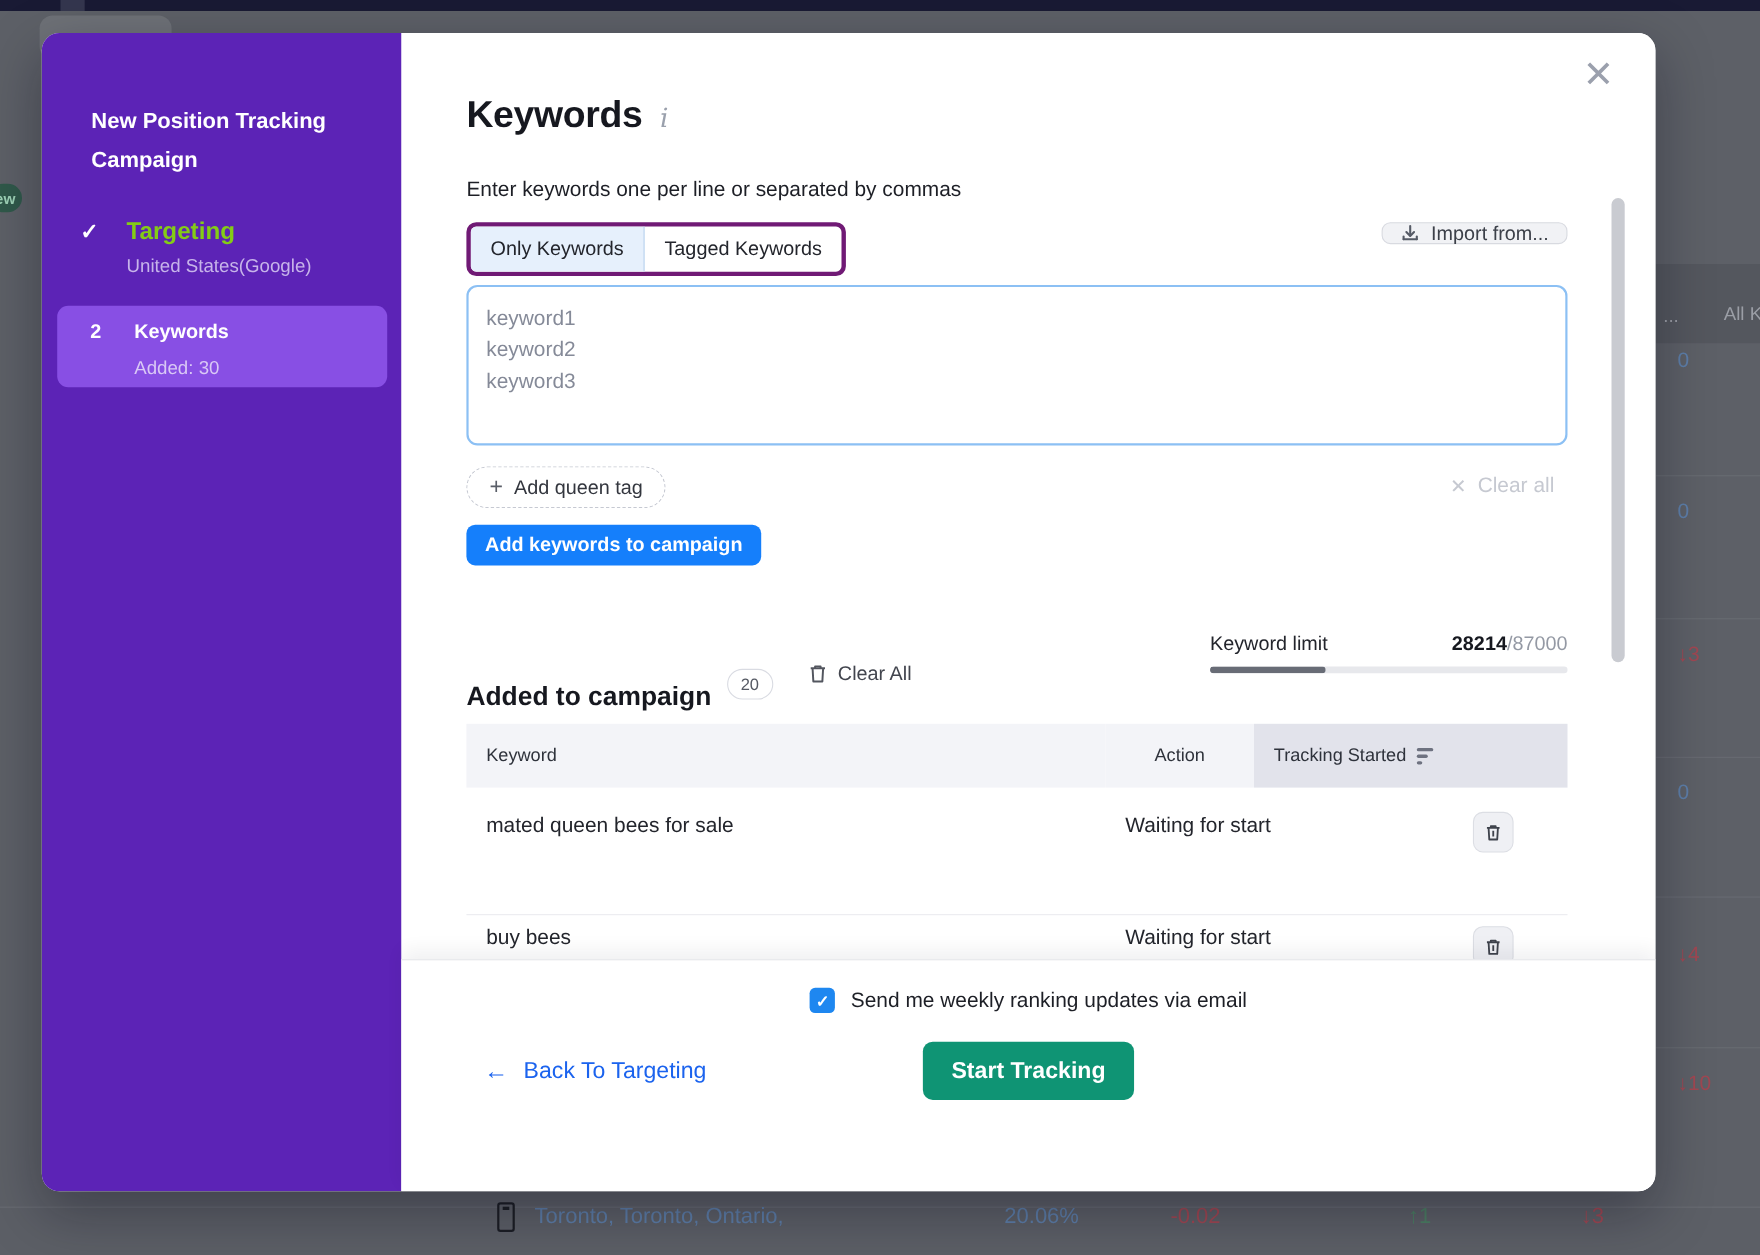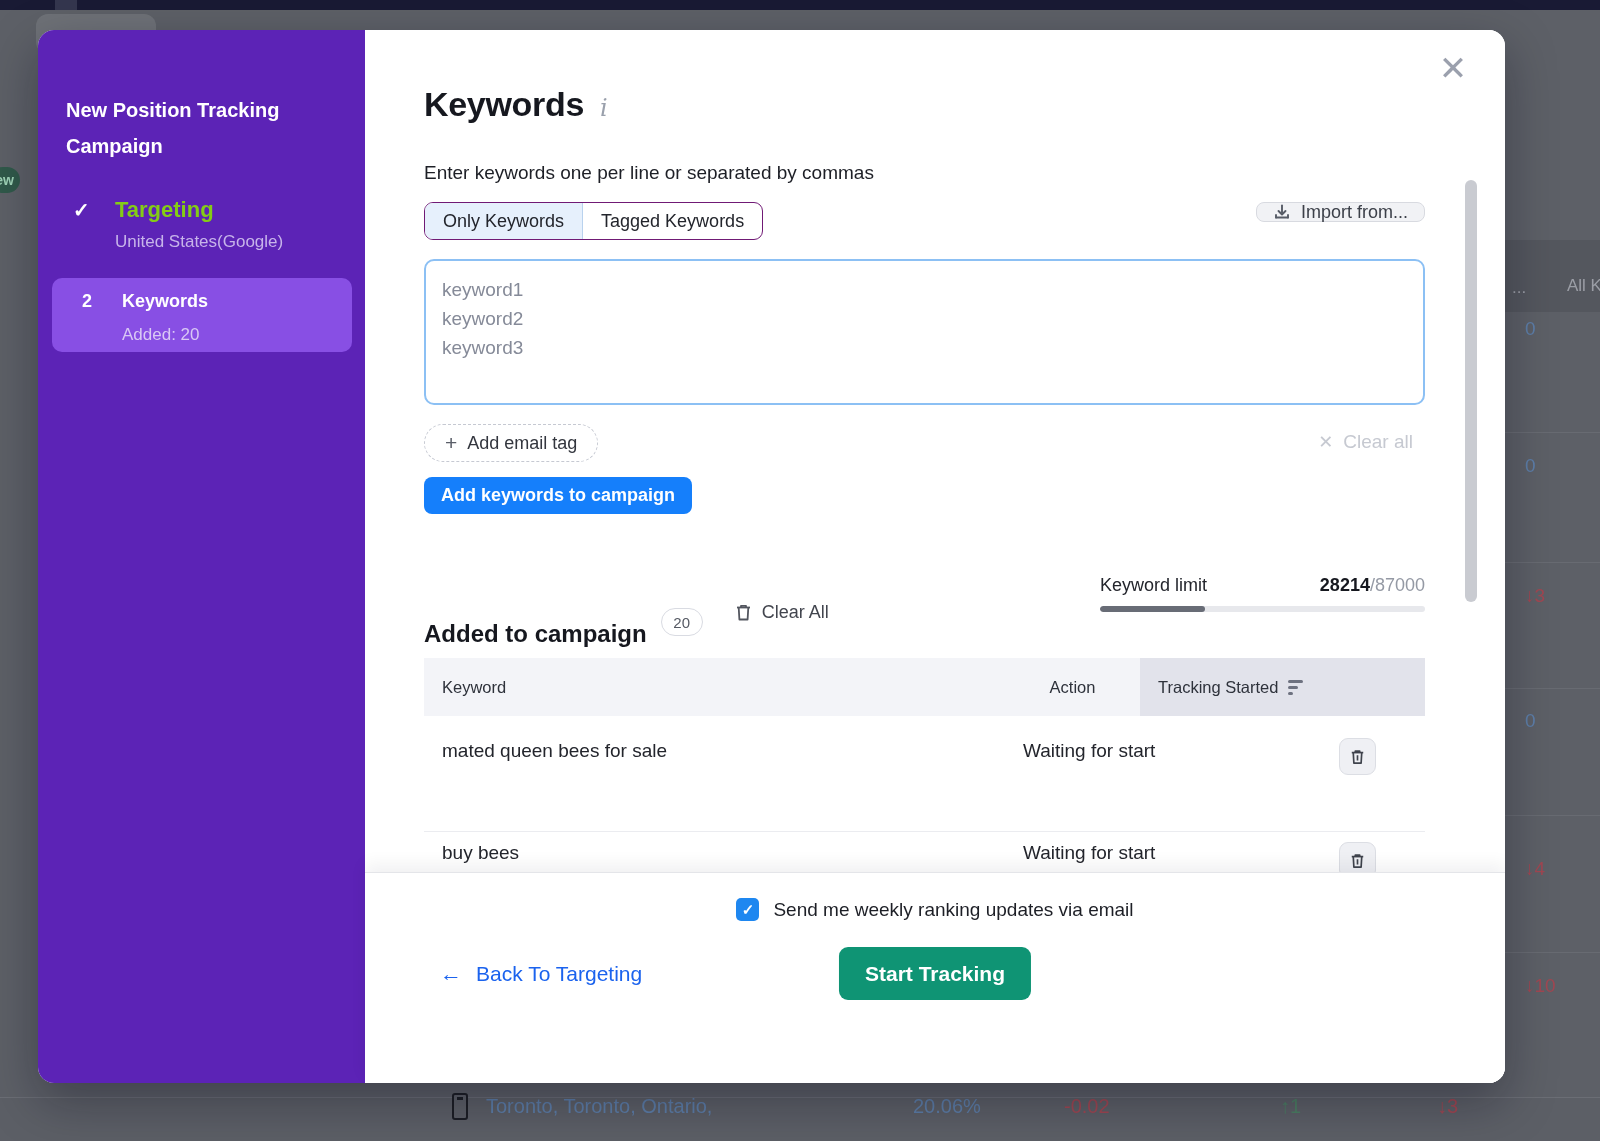--- a/index.html
+++ b/index.html
@@ -33,40 +33,40 @@
   .bg-chg { position:absolute; left:1064px; top:1095px; font-size:20px; }
   .bg-up  { position:absolute; left:1280px; top:1095px; font-size:20px; }
   .bg-dn  { position:absolute; left:1437px; top:1095px; font-size:20px; }
 
   
   .modal { position:absolute; left:38px; top:30px; width:1467px; height:1053px; background:#ffffff;
            border-radius:16px; overflow:hidden; display:flex; box-shadow:0 18px 50px rgba(10,10,25,.35); }
 
   
   .sidebar { width:327px; background:#5c23b6; position:relative; flex:none; }
-  .wizard-title { position:absolute; left:28px; top:62px; width:270px; color:#ffffff;
+  .wizard-title { position:absolute; left:45px; top:62px; width:270px; color:#ffffff;
                   font-size:20px; font-weight:bold; line-height:36px; }
   .step1-check { position:absolute; left:35px; top:168px; color:#ffffff; font-size:20px; font-weight:bold; }
   .step1-label { position:absolute; left:77px; top:167px; color:#84cc16; font-size:22px; font-weight:bold; }
   .step1-sub   { position:absolute; left:77px; top:202px; color:#c7b4ea; font-size:17px; }
   .step2-card { position:absolute; left:14px; top:248px; width:300px; height:74px; background:#884fe4; border-radius:10px; }
   .step2-num   { position:absolute; left:30px; top:13px; color:#ffffff; font-size:18px; font-weight:bold; }
   .step2-label { position:absolute; left:70px; top:13px; color:#ffffff; font-size:18px; font-weight:bold; }
   .step2-sub   { position:absolute; left:70px; top:47px; color:#d9c8f5; font-size:17px; }
 
   
   .main { position:relative; flex:1; background:#ffffff; }
   .close-btn { position:absolute; right:32px; top:18px; width:40px; height:40px; color:#9ba0ad;
                font-size:34px; line-height:40px; text-align:center; cursor:pointer; }
   .h1 { position:absolute; left:59px; top:55px; font-size:34px; font-weight:bold; color:#16181f; letter-spacing:-.3px; }
   .info-i { font-family:"DejaVu Serif", serif; font-style:italic; font-weight:normal; font-size:24px;
             color:#9aa0ac; margin-left:16px; }
   .desc { position:absolute; left:59px; top:132px; font-size:19px; color:#1d1f26; }
 
-  .tabs { position:absolute; left:59px; top:172px; height:38px; display:flex; border:1px solid #701a75;
+  .tabs { position:absolute; left:59px; top:172px; height:49px; display:flex; border:4px solid #701a75;
           border-radius:9px; overflow:hidden; background:#ffffff; }
   .tab { font-size:18px; color:#23252c; padding:0 18px; display:flex; align-items:center; cursor:pointer; }
   .tab.active { background:#e6f0fc; border-right:1px solid #b9d2ee; }
 
   .import-btn { position:absolute; right:80px; top:172px; height:20px; background:#f1f2f5;
                 border:1px solid #d8dae0; border-radius:8px; display:flex; align-items:center; gap:10px;
                 padding:0 16px; font-size:18px; color:#3c4049; cursor:pointer; }
 
   .kw-area { position:absolute; left:59px; top:229px; width:1001px; height:146px; border:2px solid #8cc0f4;
              border-radius:10px; background:#ffffff; padding:14px 16px; font-size:19px; line-height:29px;
@@ -169,21 +169,21 @@
 <div class="modal">
 
   <div class="sidebar">
     <div class="wizard-title">New Position Tracking Campaign</div>
     <div class="step1-check">✓</div>
     <div class="step1-label">Targeting</div>
     <div class="step1-sub">United States(Google)</div>
     <div class="step2-card">
       <div class="step2-num">2</div>
       <div class="step2-label">Keywords</div>
-      <div class="step2-sub">Added: 20</div>
+      <div class="step2-sub">Added: 30</div>
     </div>
   </div>
 
   <div class="main">
     <div class="close-btn">✕</div>
 
     <div class="h1"><span>Keywords</span><span class="info-i">i</span></div>
     <div class="desc">Enter keywords one per line or separated by commas</div>
 
     <div class="tabs">
@@ -203,21 +203,21 @@
     </div>
 
     <div class="kw-area">
       <div>keyword1</div>
       <div>keyword2</div>
       <div>keyword3</div>
     </div>
 
     <div class="tag-btn">
       <span class="plus">+</span>
-      <span>Add email tag</span>
+      <span>Add queen tag</span>
     </div>
     <div class="clear-all">
       <span class="x">✕</span>
       <span>Clear all</span>
     </div>
 
     <button class="add-kw-btn">Add keywords to campaign</button>
 
     <div class="added-row">
       <span class="added-title">Added to campaign</span>

